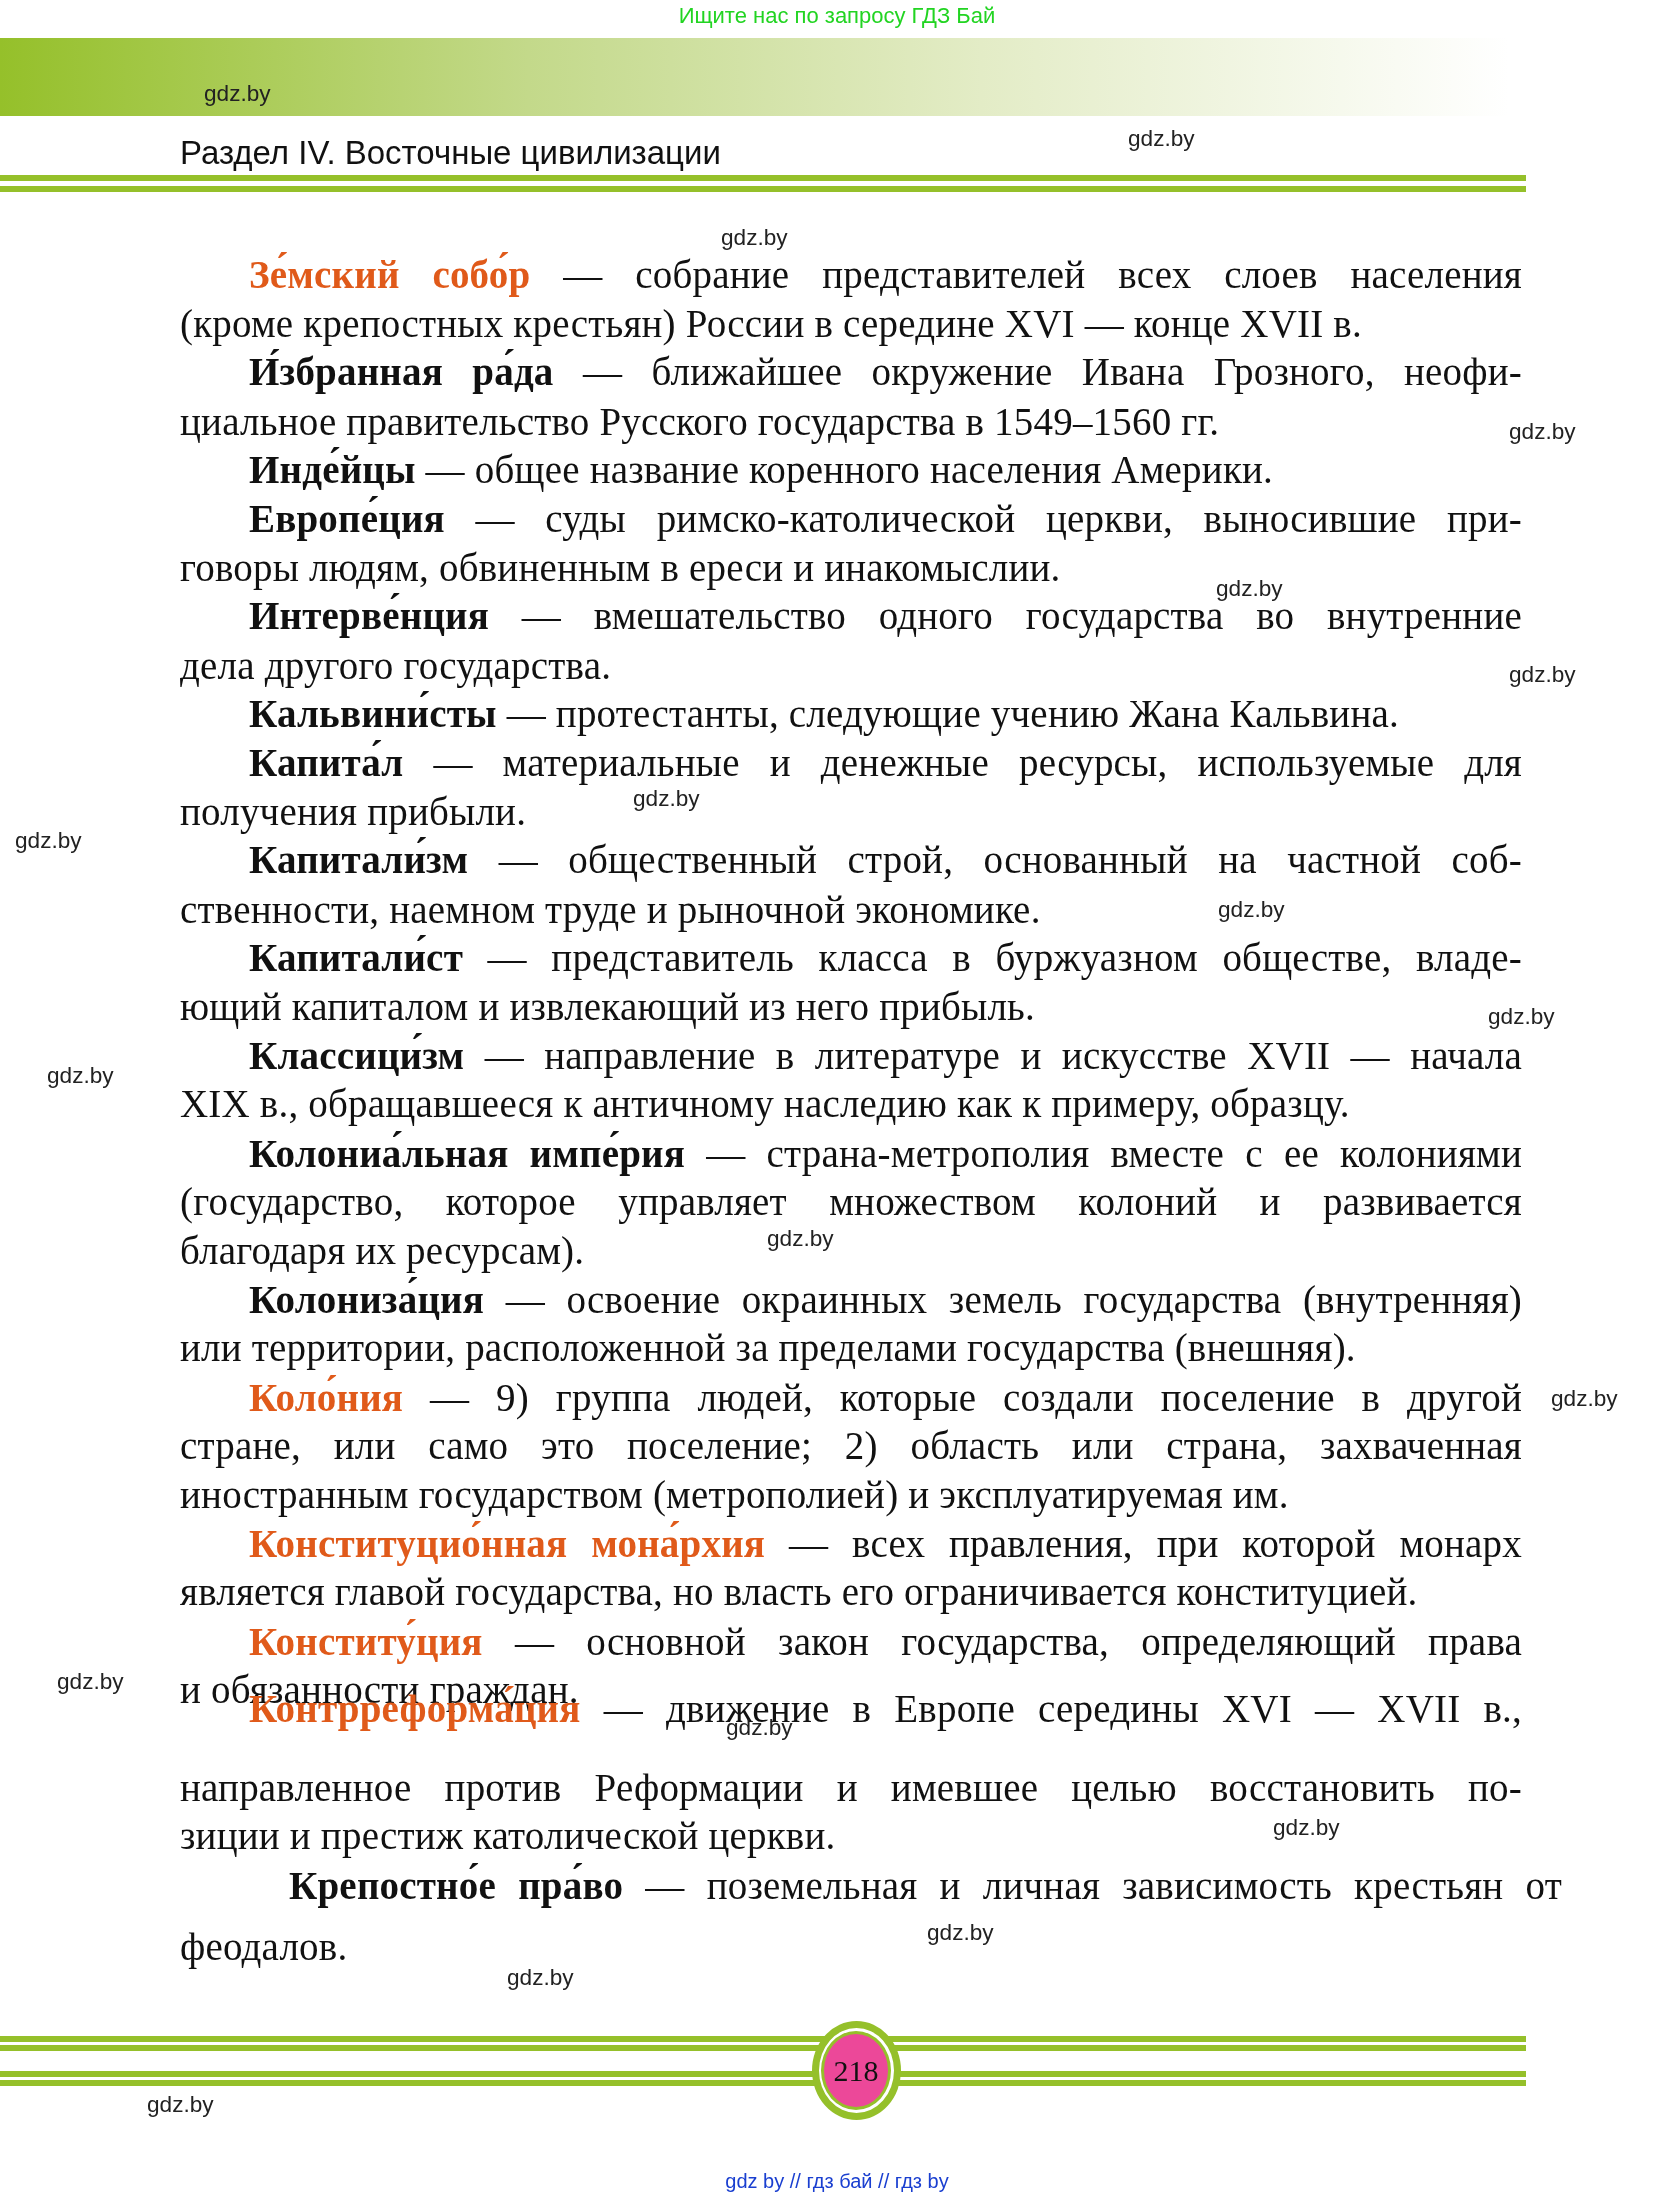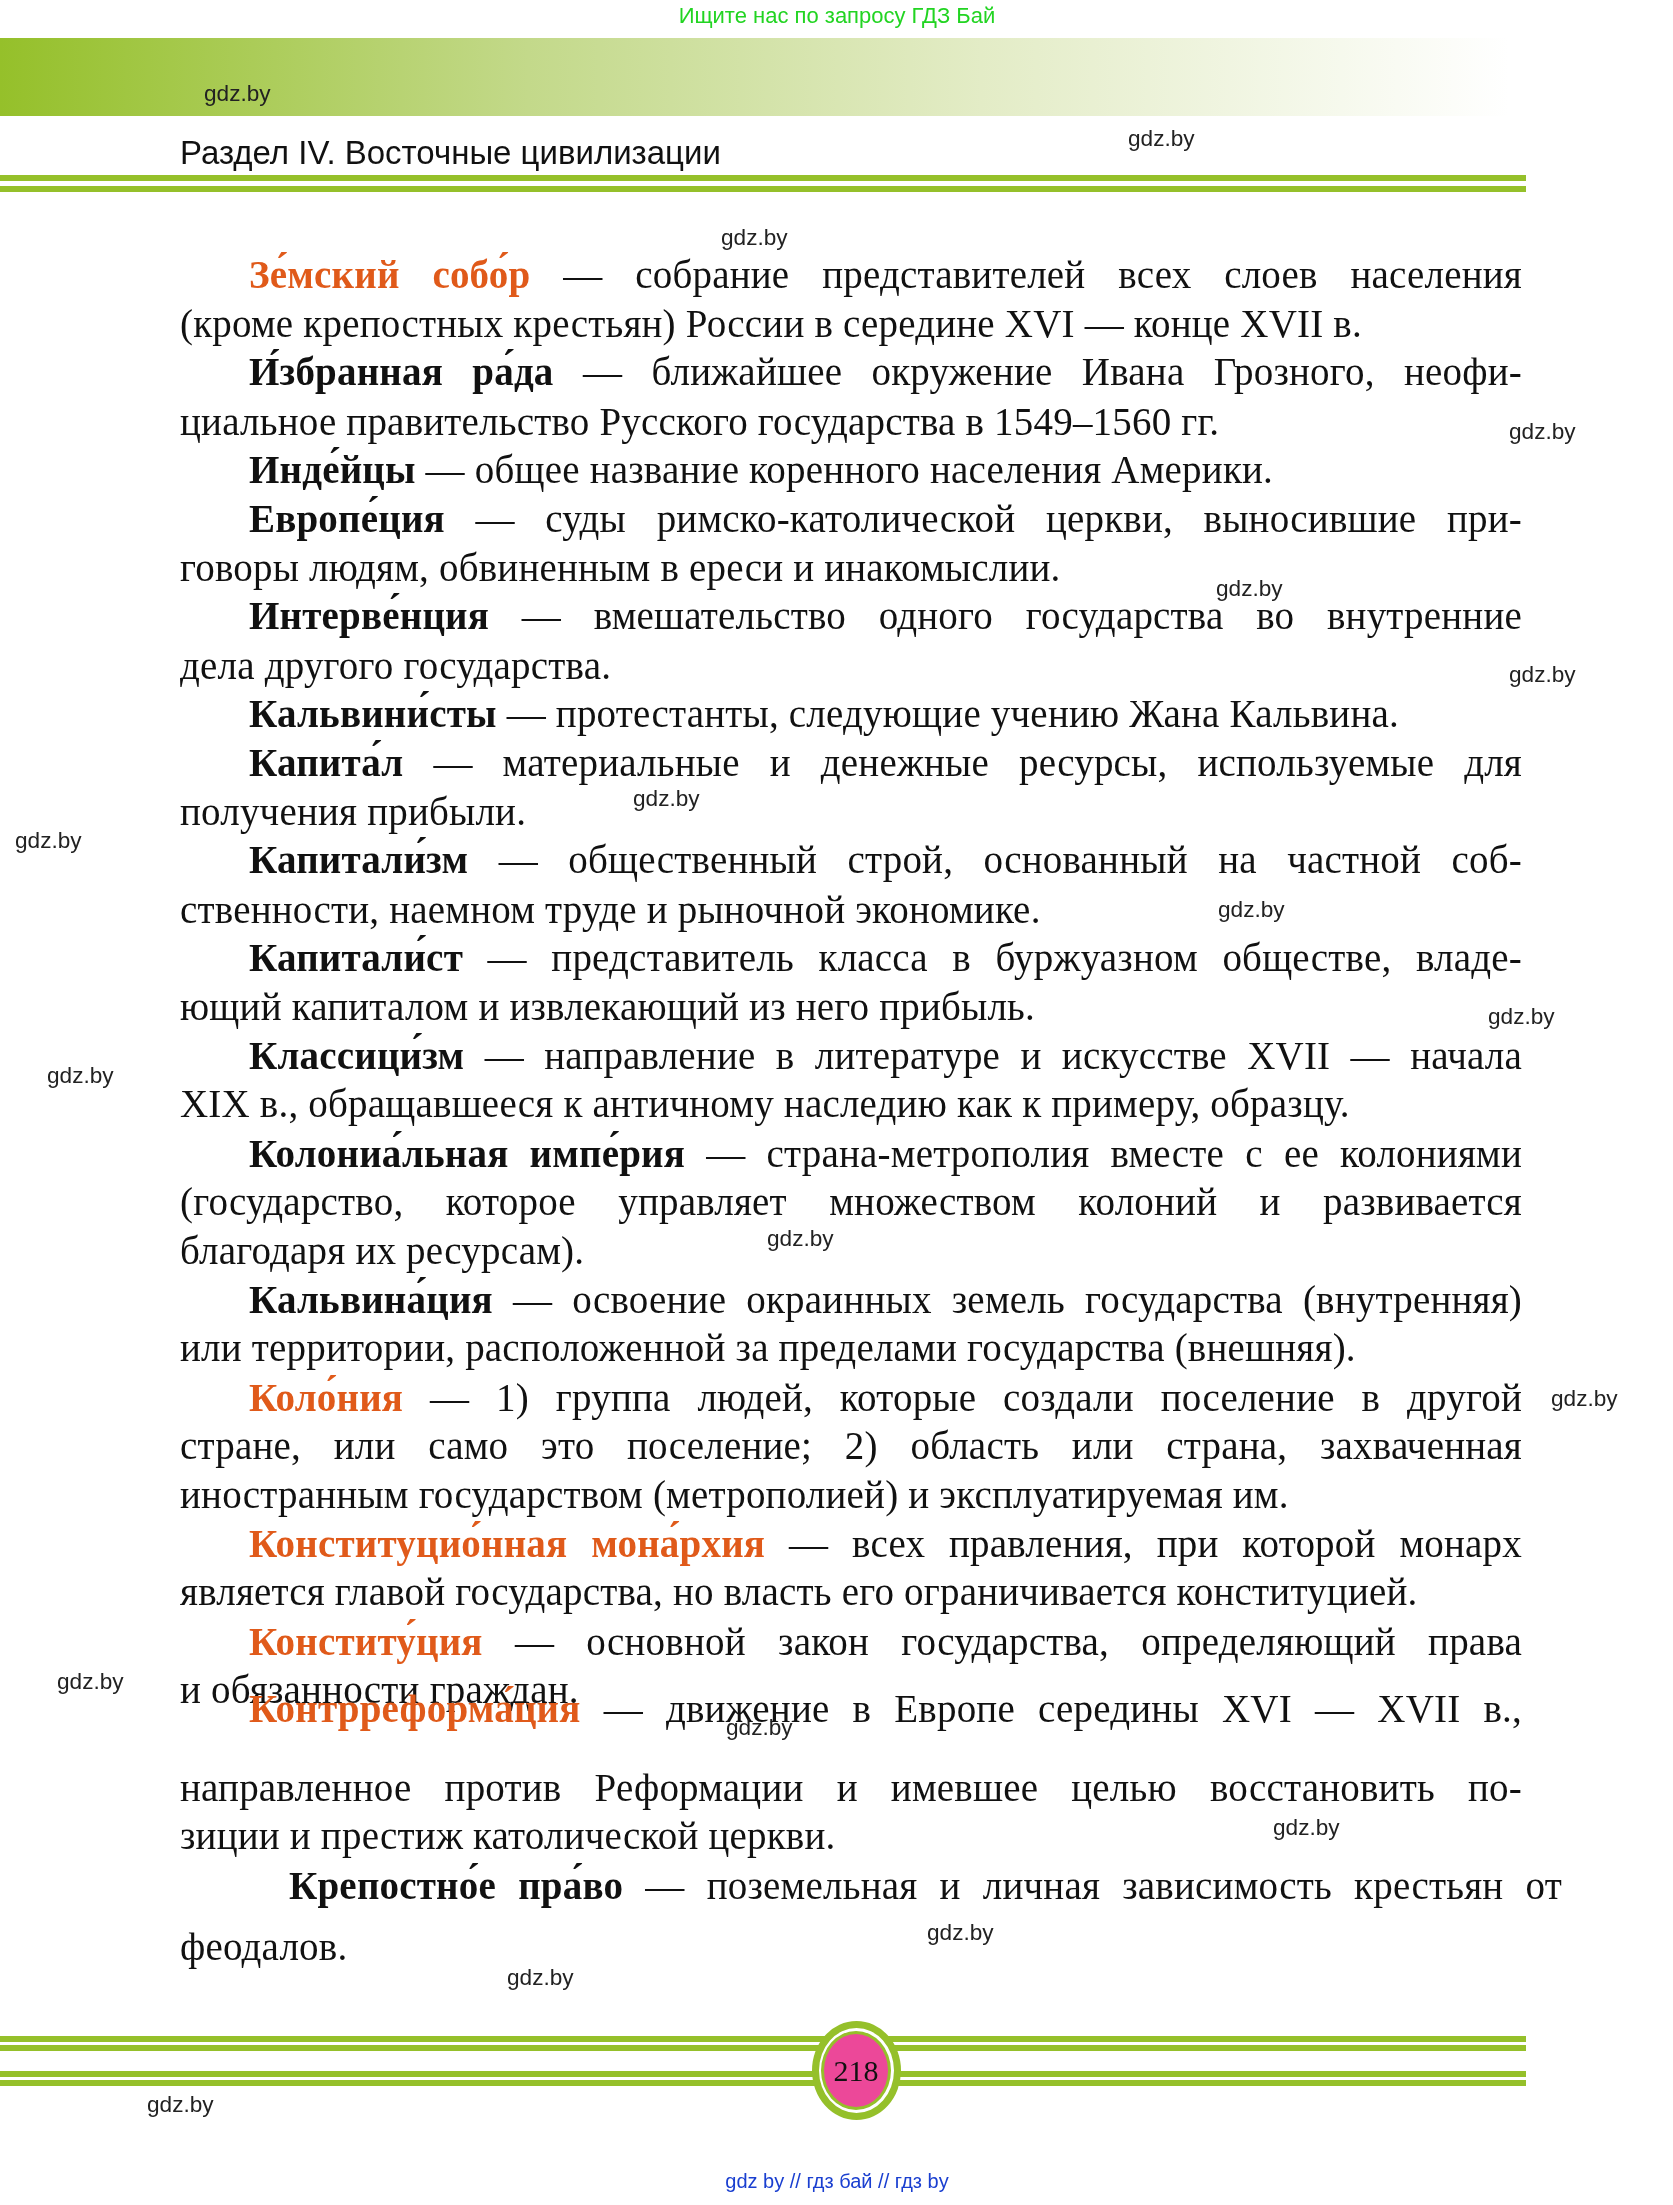--- a/index.html
+++ b/index.html
@@ -43,23 +43,23 @@
     <div class="line last" style="top: 787px;"><span>получения прибыли.</span></div>
     <div class="line indent" style="top: 835px;"><span class="term">Капитали́зм</span> <span>— общественный строй, основанный на частной соб-</span></div>
     <div class="line last" style="top: 885px;"><span>ственности, наемном труде и рыночной экономике.</span></div>
     <div class="line indent" style="top: 933px;"><span class="term">Капитали́ст</span> <span>— представитель класса в буржуазном обществе, владе-</span></div>
     <div class="line last" style="top: 982px;"><span>ющий капиталом и извлекающий из него прибыль.</span></div>
     <div class="line indent" style="top: 1031px;"><span class="term">Классици́зм</span> <span>— направление в литературе и искусстве XVII — начала</span></div>
     <div class="line last" style="top: 1079px;"><span>XIX в., обращавшееся к античному наследию как к примеру, образцу.</span></div>
     <div class="line indent" style="top: 1129px;"><span class="term">Колониа́льная импе́рия</span> <span>— страна-метрополия вместе с ее колониями</span></div>
     <div class="line" style="top: 1177px;"><span>(государство, которое управляет множеством колоний и развивается</span></div>
     <div class="line last" style="top: 1226px;"><span>благодаря их ресурсам).</span></div>
-    <div class="line indent" style="top: 1275px;"><span class="term">Кальвина́ция</span> <span>— освоение окраинных земель государства (внутренняя)</span></div>
+    <div class="line indent" style="top: 1275px;"><span class="term">Колониза́ция</span> <span>— освоение окраинных земель государства (внутренняя)</span></div>
     <div class="line last" style="top: 1323px;"><span>или территории, расположенной за пределами государства (внешняя).</span></div>
-    <div class="line indent" style="top: 1373px;"><span class="term accent">Коло́ния</span> <span>— 1) группа людей, которые создали поселение в другой</span></div>
+    <div class="line indent" style="top: 1373px;"><span class="term accent">Коло́ния</span> <span>— 9) группа людей, которые создали поселение в другой</span></div>
     <div class="line" style="top: 1421px;"><span>стране, или само это поселение; 2) область или страна, захваченная</span></div>
     <div class="line last" style="top: 1470px;"><span>иностранным государством (метрополией) и эксплуатируемая им.</span></div>
     <div class="line indent" style="top: 1519px;"><span class="term accent">Конституцио́нная мона́рхия</span> <span>— всех правления, при которой монарх</span></div>
     <div class="line last" style="top: 1567px;"><span>является главой государства, но власть его ограничивается конституцией.</span></div>
     <div class="line indent" style="top: 1617px;"><span class="term accent">Конститу́ция</span> <span>— основной закон государства, определяющий права</span></div>
     <div class="line last" style="top: 1665px;"><span>и обязанности граждан.</span></div>
     <div class="line indent" style="top: 1684px;"><span class="term accent">Контрреформа́ция</span> <span>— движение в Европе середины XVI — XVII в.,</span></div>
     <div class="line" style="top: 1763px;"><span>направленное против Реформации и имевшее целью восстановить по-</span></div>
     <div class="line last" style="top: 1811px;"><span>зиции и престиж католической церкви.</span></div>
     <div class="line indent" style="top: 1861px; margin-left: 40px;"><span class="term">Крепостно́е пра́во</span> <span>— поземельная и личная зависимость крестьян от</span></div>

